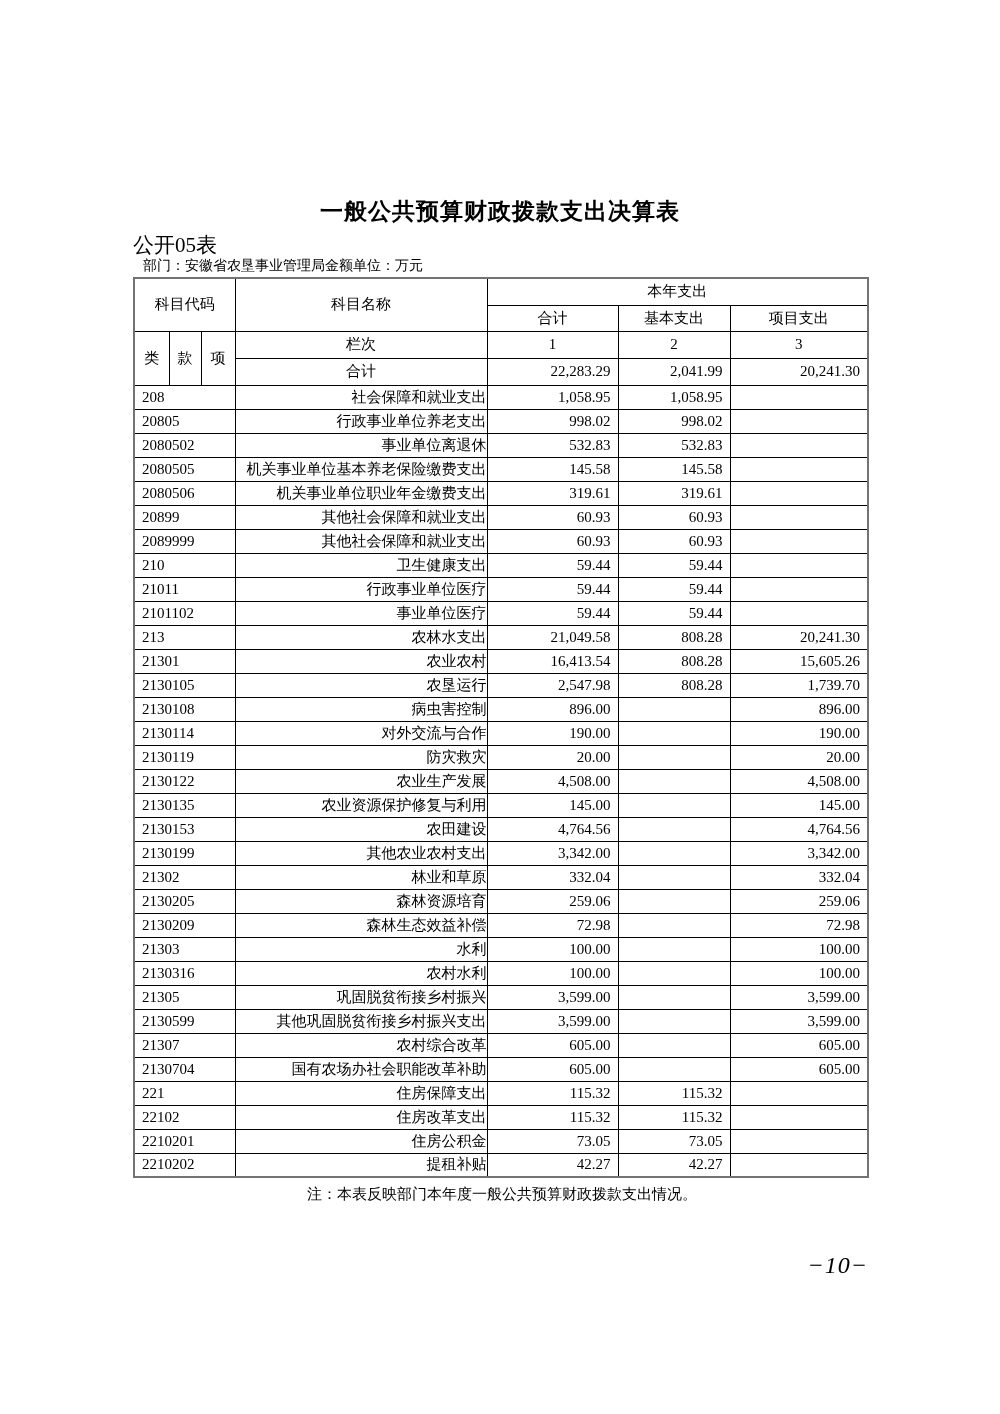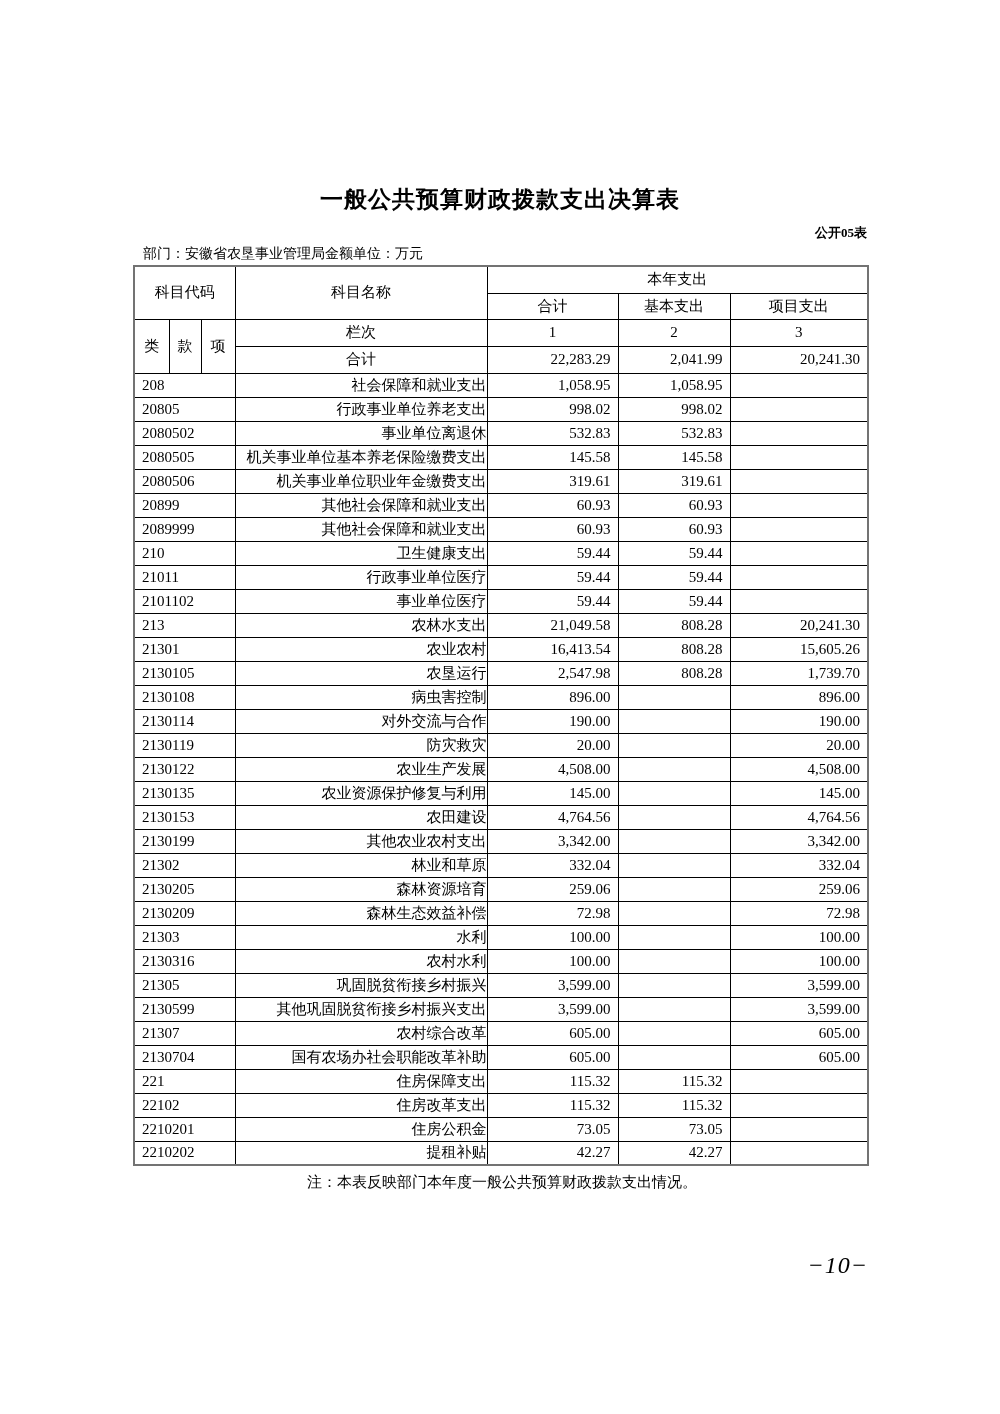--- a/index.html
+++ b/index.html
@@ -9,37 +9,36 @@
     height: 1414px;
     margin: 0 auto;
     background: #ffffff;
     color: #000;
     font-family: "Liberation Serif", serif;
     box-sizing: border-box;
     padding-top: 186px;
   }
   .content {
     width: 734px;
-    margin: 0 auto;
+    margin: 12px auto;
   }
   h1.doc-title {
     margin: 0;
     text-align: center;
     font-family: "Liberation Sans", sans-serif;
     font-weight: bold;
     font-size: 23px;
     line-height: 26px;
     letter-spacing: 1px;
   }
   .form-label-line {
     margin-top: 12px;
-    text-align: right;
-    font-size: 13px;
+    text-align: left;
+    font-size: 21px;
     line-height: 18px;
-    font-weight: bold;
   }
   .meta-line {
     margin-top: 3px;
     display: flex;
     justify-content: flex-start;
     font-size: 14px;
     line-height: 18px;
   }
   .meta-line .dept { padding-left: 10px; }
   table.acct {

